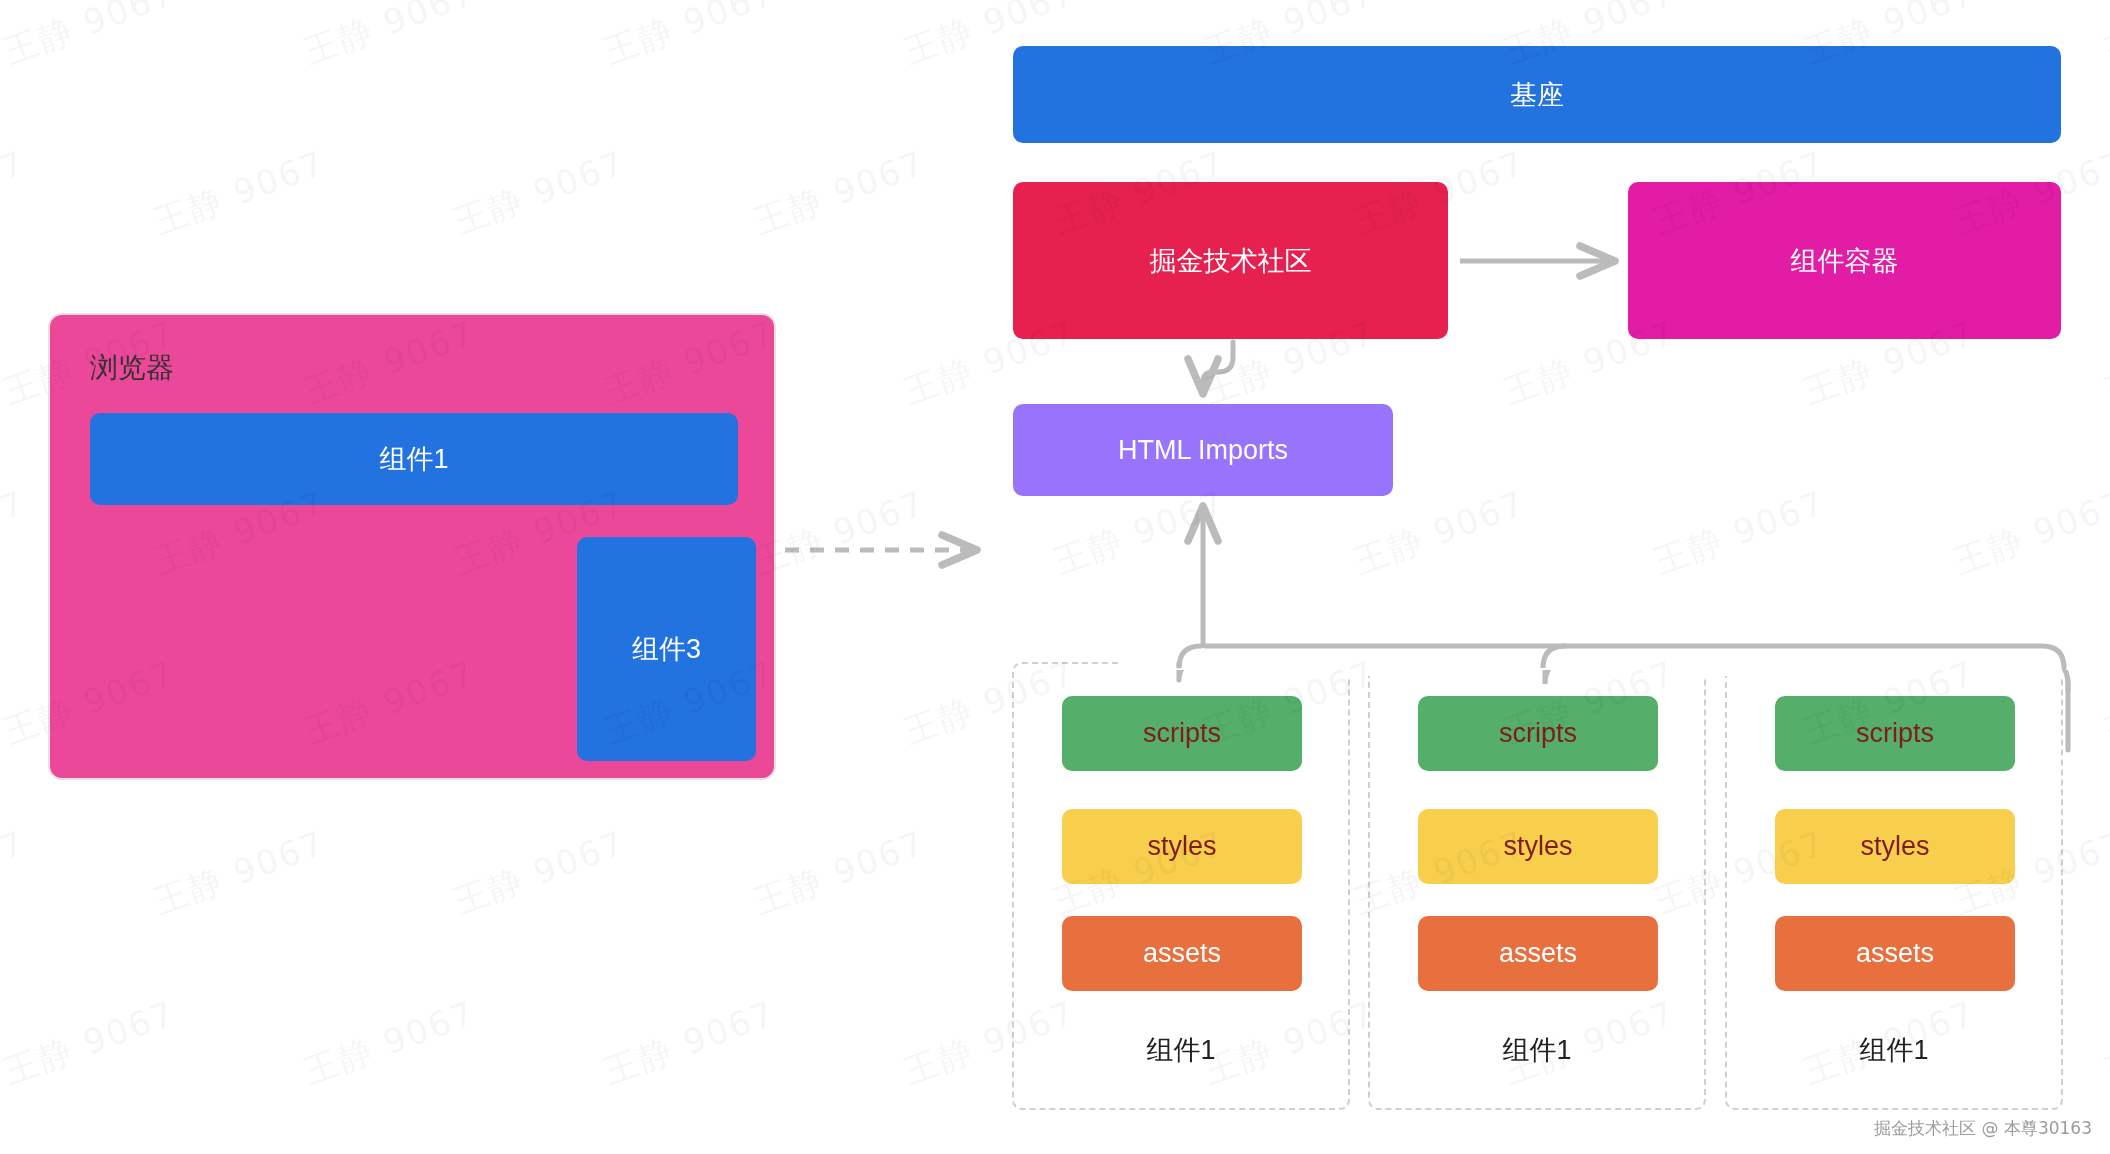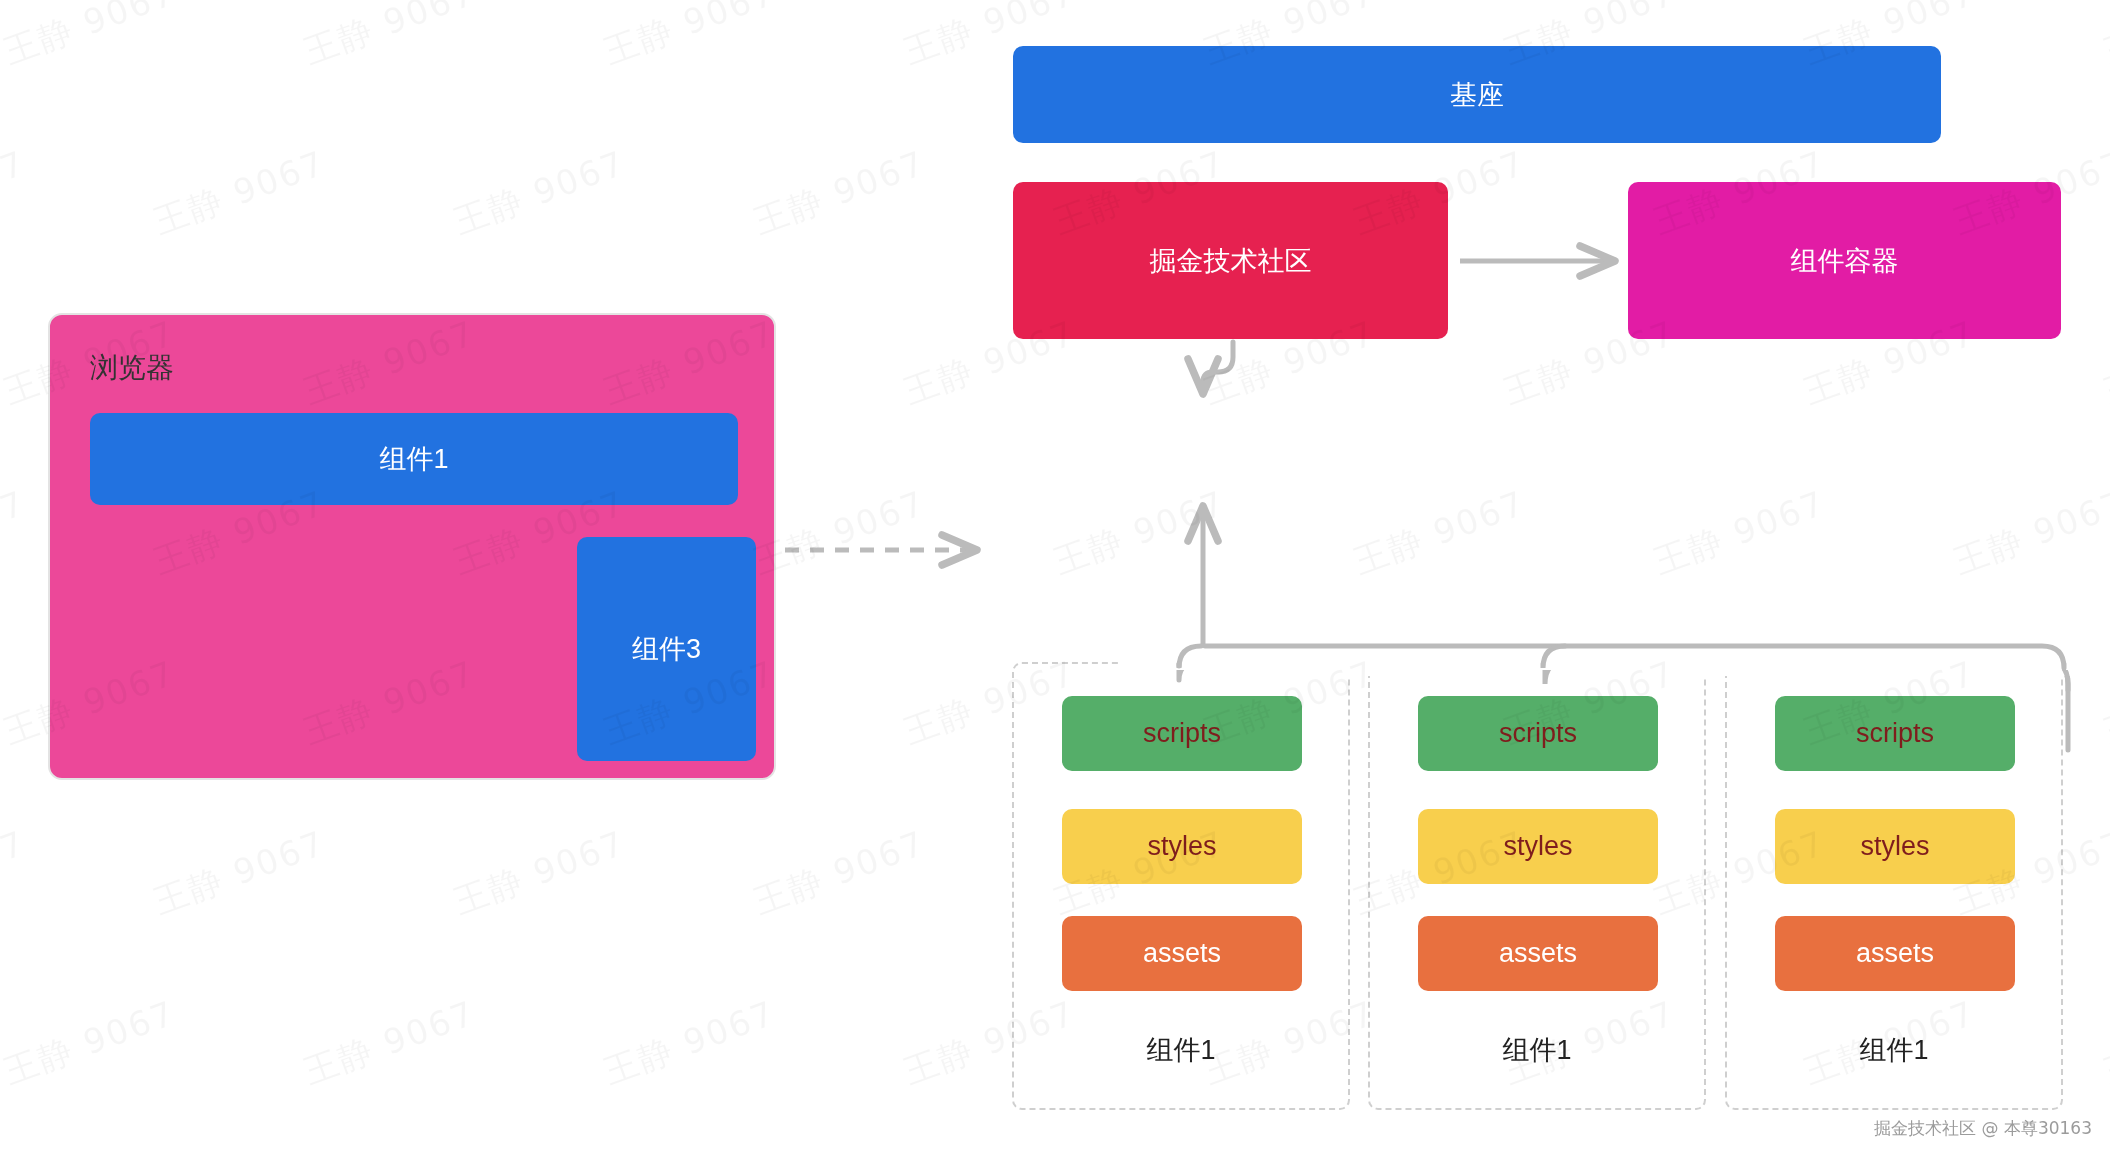--- a/index.html
+++ b/index.html
@@ -180,32 +180,35 @@
     <div class="box" style="left:40px; top:98px; width:648px; height:92px; background:#2272E0;">
       <span>组件1</span>
     </div>
 
 
     <div class="box" style="left:527px; top:222px; width:179px; height:224px; background:#2272E0;">
       <span>组件3</span>
     </div>
   </div>
 
-  <div class="box" style="left:1013px; top:46px; width:928px; height:97px; background:#2272E0;">
+  <div class="box" style="left:1013px; top:46px; width:1048px; height:97px; background:#2272E0;">
     <span>基座</span>
   </div>
 
   <div class="box" style="left:1013px; top:182px; width:435px; height:157px; background:#E62150;">
     <span>掘金技术社区</span>
   </div>
 
   <div class="box" style="left:1628px; top:182px; width:433px; height:157px; background:#E21CA5;">
     <span>组件容器</span>
   </div>
 
+  <div class="box" style="left:1013px; top:404px; width:380px; height:92px; background:#9873FC;">
+    <span>HTML Imports</span>
+  </div>
 
   <div class="comp-group" style="left:1012px; top:662px; width:338px; height:448px;">
     <div class="box" style="left:48px; top:32px; width:240px; height:75px; background:#55AE69;">
       <span class="box-dark-text">scripts</span>
     </div>
     <div class="box" style="left:48px; top:145px; width:240px; height:75px; background:#F8CF4D;">
       <span class="box-dark-text">styles</span>
     </div>
     <div class="box" style="left:48px; top:252px; width:240px; height:75px; background:#E8703F;">
       <span>assets</span>

